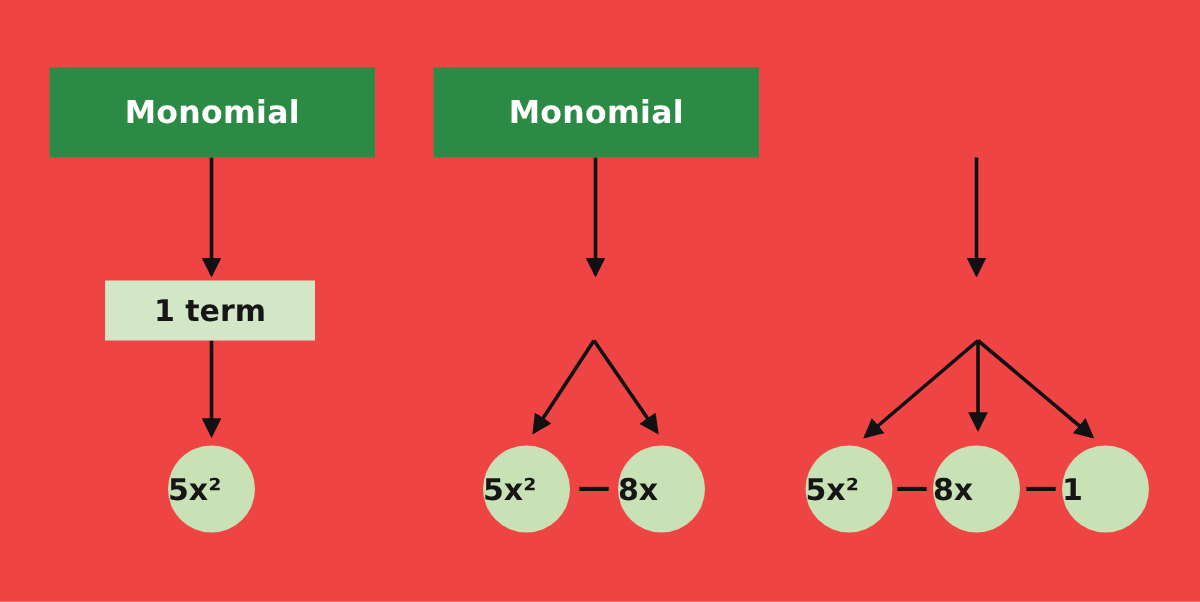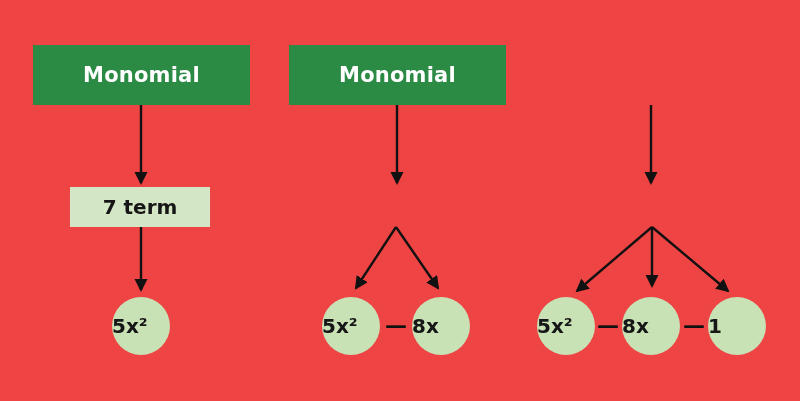--- a/index.html
+++ b/index.html
@@ -93,21 +93,21 @@
 
     <line class="arrow-line" x1="141" y1="227" x2="141" y2="290" marker-end="url(#ah)"></line>
     <line class="arrow-line" x1="396" y1="227" x2="356" y2="288" marker-end="url(#ah)"></line>
     <line class="arrow-line" x1="396" y1="227" x2="438" y2="288" marker-end="url(#ah)"></line>
     <line class="arrow-line" x1="652" y1="227" x2="577" y2="291" marker-end="url(#ah)"></line>
     <line class="arrow-line" x1="652" y1="227" x2="652" y2="286" marker-end="url(#ah)"></line>
     <line class="arrow-line" x1="652" y1="227" x2="728" y2="291" marker-end="url(#ah)"></line>
   </svg>
 
   <div class="hdr c1">Monomial</div>
-  <div class="count c1">7 term</div>
+  <div class="count c1">1 term</div>
   <div class="term" style="left:112px;">5x²</div>
 
   <div class="hdr c2">Monomial</div>
   <div class="term" style="left:322px;">5x²</div>
   <span class="sep" style="left:396px; top:326px;">—</span>
   <div class="term" style="left:412px;">8x</div>
 
   <div class="term" style="left:537px;">5x²</div>
   <span class="sep" style="left:608px; top:326px;">—</span>
   <div class="term" style="left:622px;">8x</div>

